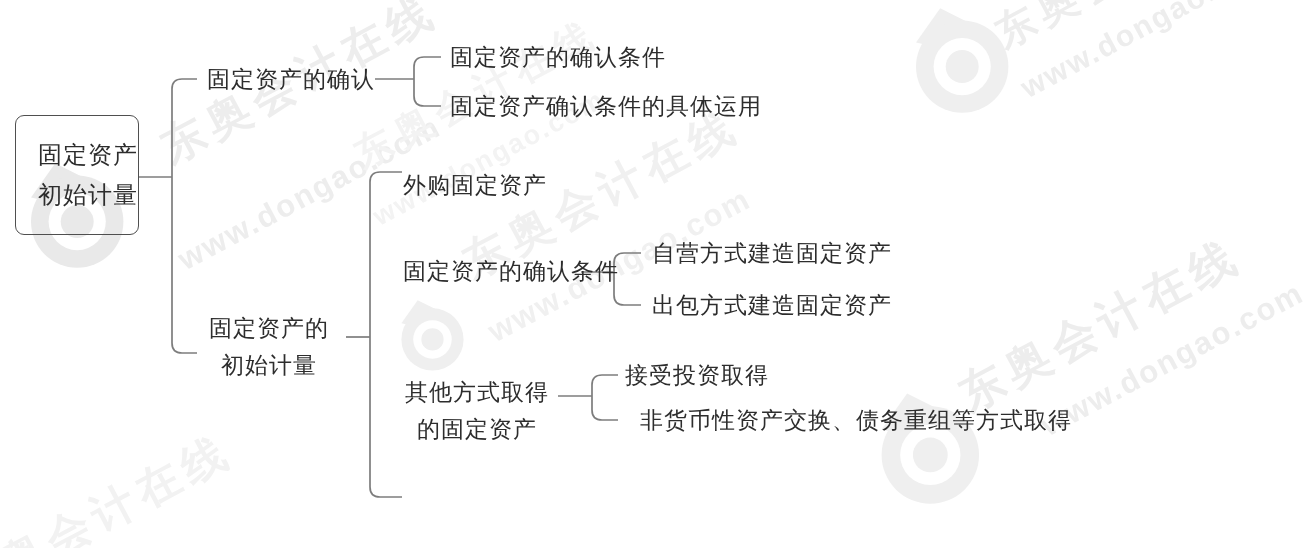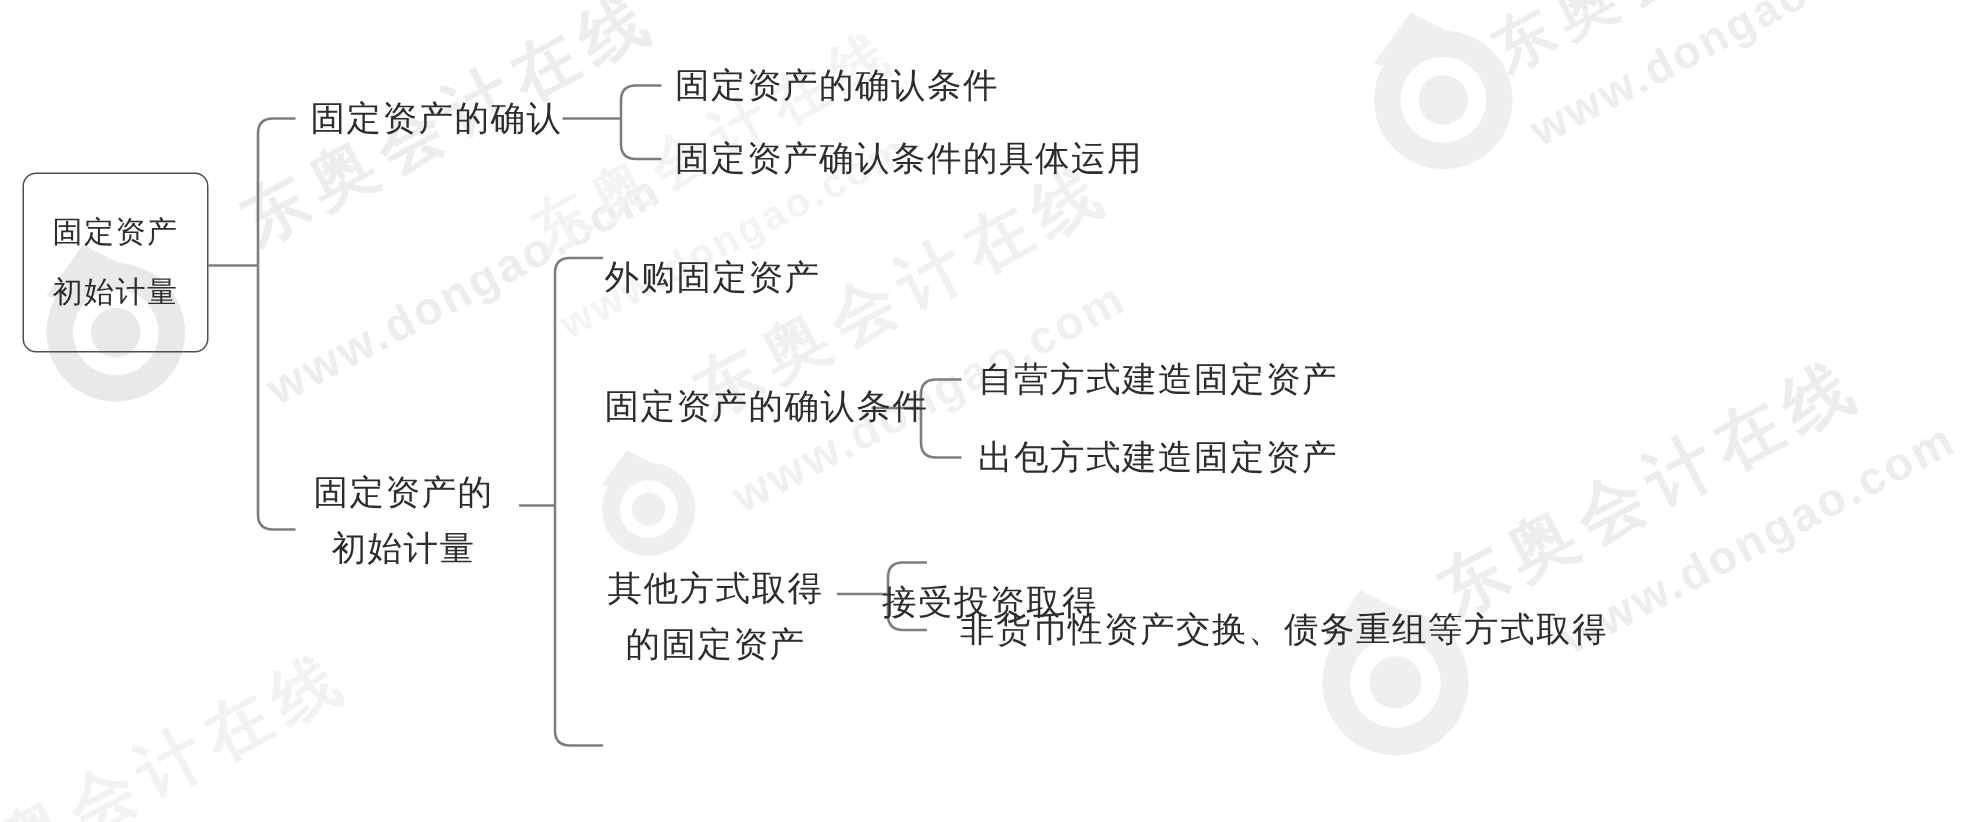--- a/index.html
+++ b/index.html
@@ -53,22 +53,22 @@
   #root-box{
     position:absolute;
     left:15px;top:115px;
     width:122px;height:118px;
     border:1.6px solid #4f4f4f;
     border-radius:9px;
     z-index:3;
     display:flex;
     flex-direction:column;
     justify-content:center;
-    text-align:center;
-    font-size:20px;
+    text-align:right;
+    font-size:24px;
     letter-spacing:1px;
     line-height:40px;
     color:#2d2d2d;
     background:transparent;
   }
 </style>
 </head>
 <body>
 
 <div id="canvas">
@@ -156,17 +156,17 @@
   <div class="lbl" style="left:403px;top:185px;">外购固定资产</div>
 
   <div class="lbl" style="left:403px;top:271px;">固定资产的确认条件</div>
   <div class="lbl" style="left:652px;top:253px;">自营方式建造固定资产</div>
   <div class="lbl" style="left:652px;top:305px;">出包方式建造固定资产</div>
 
   <div class="lbl-block" style="left:403px;top:399px;width:148px;">
     <div>其他方式取得</div>
     <div>的固定资产</div>
   </div>
-  <div class="lbl" style="left:588px;top:375px;margin-top:27px;">接受投资取得</div>
+  <div class="lbl" style="left:625px;top:375px;">接受投资取得</div>
   <div class="lbl" style="left:625px;top:420px;margin-left:15px;">非货币性资产交换、债务重组等方式取得</div>
 
 
 </div>
 
 </body></html>

